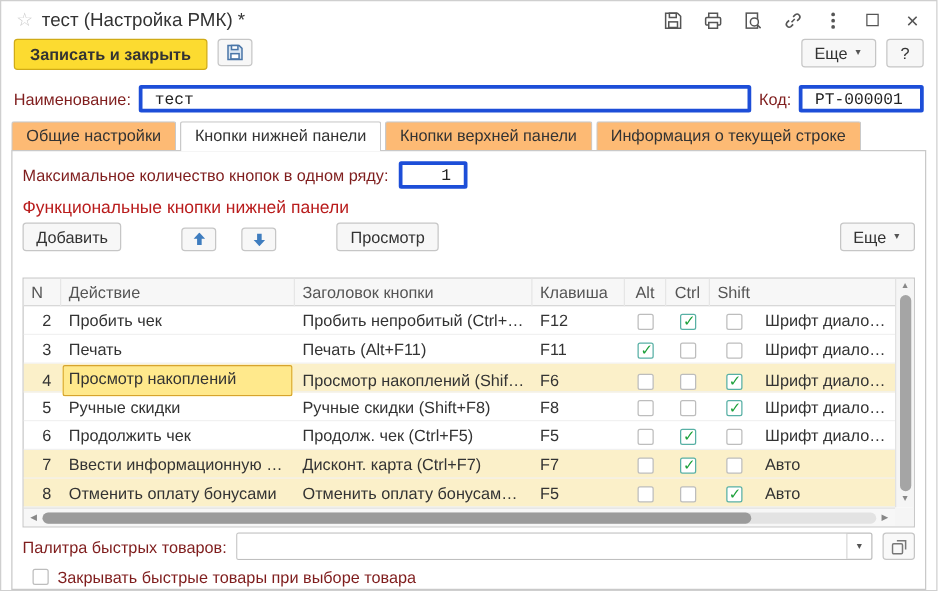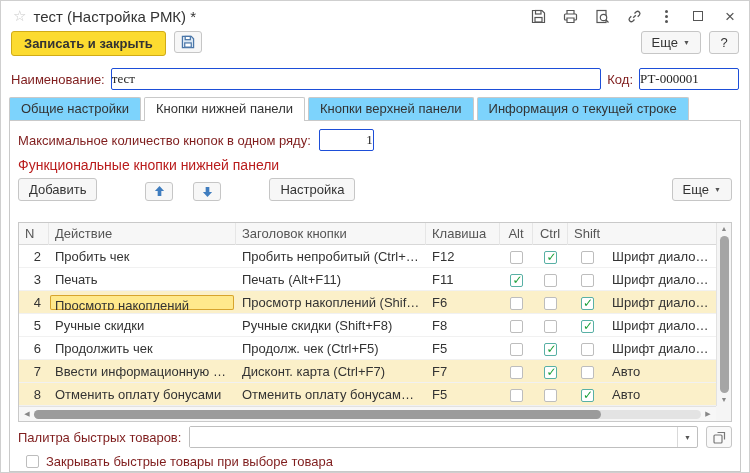--- a/index.html
+++ b/index.html
@@ -27,27 +27,27 @@
          padding: 3px 10px; font-size: 13px; color: #333; cursor: pointer;
          font-family: inherit; display: inline-flex; align-items: center; gap: 5px; }
   .btn-primary { background: #fcdb30; border-color: #d0ab17; font-weight: bold; padding: 4px 12px; }
   .btn-icon { padding: 3px 6px; }
   .caret { font-size: 7px; color: #555; }
   .cmd-right { margin-left: auto; display: flex; gap: 8px; }
   .btn-help { width: 30px; justify-content: center; }
   
   .name-row { height: 28px; display: flex; align-items: center; padding: 0 10px; gap: 6px; }
   .lbl { color: #7f1d1d; white-space: nowrap; }
-  input.txt { border: 1px solid #1d4ed8; border-radius: 2px; height: 22px; padding: 0 0;
-              font-family: Liberation Serif, serif; font-size: 13px; color: #222; }
+  input.txt { border: 3px solid #1d4ed8; border-radius: 2px; height: 22px; padding: 0 10px;
+              font-family: Liberation Mono, monospace; font-size: 13px; color: #222; }
   .name-input { flex: 1; }
   .code-input { width: 100px; }
   
   .tabs { display: flex; padding: 0 0 0 8px; margin-top: 4px; position: relative; z-index: 2; }
-  .tab { padding: 3px 11px 4px; border: 1px solid #c9c9c9; border-bottom: none; background: #7dd3fc;
+  .tab { padding: 3px 11px 4px; border: 1px solid #c9c9c9; border-bottom: none; background: #fdba74;
          margin-right: 3px; border-radius: 2px 2px 0 0; cursor: pointer; white-space: nowrap; color: #333; }
   .tab.active { background: #fff; padding-bottom: 5px; margin-bottom: -1px; }
   
   .panel { border: 1px solid #c9c9c9; background: #fff; margin: 0 8px 6px 8px;
            padding: 8px 8px 6px 8px; position: relative; z-index: 1; height: 352px; }
   .max-row { display: flex; align-items: center; gap: 8px; margin-bottom: 6px; }
   .num-input { width: 55px; text-align: right; }
   .section-title { color: #b91c1c; font-size: 14px; margin: 4px 0 5px 0; font-weight: normal; }
   
   .toolbar { display: flex; align-items: flex-end; gap: 20px; margin-bottom: 21px; }
@@ -59,21 +59,21 @@
   .tgrid { display: grid; grid-template-columns: 30px 187px 190px 74px 33px 35px 38px 1fr; align-items: center; }
   .thead { background: #f7f7f7; border-bottom: 1px solid #d8d8d8; height: 22px; width: calc(100% - 15px); }
   .hcell { padding: 0 6px; color: #555; white-space: nowrap; overflow: hidden; border-right: 1px solid #e6e6e6; height: 22px; line-height: 22px; }
   .hcell:last-child { border-right: none; }
   .hcell.center { text-align: center; padding: 0 2px; }
   .tbody { width: calc(100% - 15px); }
   .trow { height: 23px; border-bottom: 1px solid #f1f1f1; cursor: default; }
   .trow.hl { background: #fbf0c9; }
   .tcell { padding: 0 6px; white-space: nowrap; overflow: hidden; text-overflow: ellipsis; height: 23px; line-height: 23px; }
   .c-n { text-align: right; padding-right: 8px; color: #333; }
-  .c-action.sel { background: #ffe98c; box-shadow: inset 0 0 0 1px #d7a42d; border-radius: 2px; height: 15px; line-height: 21px; margin: 1px 2px 1px 1px; padding: 0 5px; }
+  .c-action.sel { background: #ffe98c; box-shadow: inset 0 0 0 1px #d7a42d; border-radius: 2px; height: 25px; line-height: 21px; margin: 1px 2px 1px 1px; padding: 0 5px; }
   .cbcell { text-align: center; line-height: 23px; }
   .cb { width: 13px; height: 13px; border: 1px solid #bdbdbd; background: #fff; border-radius: 2px;
         display: inline-block; vertical-align: middle; position: relative; cursor: pointer; }
   .cb.checked { border-color: #58b0a5; }
   .cb.checked::after { content: "✓"; position: absolute; left: 0; top: -1px; width: 13px;
         text-align: center; color: #1ba039; font-size: 12px; font-weight: bold; line-height: 13px; }
   
   .vscroll { position: absolute; top: 0; right: 0; width: 15px; bottom: 15px;
              background: #f5f5f5; border-left: 1px solid #e2e2e2; display: flex; flex-direction: column; align-items: center; }
   .vscroll .sarrow { font-size: 7px; color: #888; height: 12px; line-height: 12px; cursor: pointer; }
@@ -193,21 +193,21 @@
       <svg width="11" height="11" viewBox="0 0 12 12">
           <path d="M6 0 L11 5.5 H8 V11 H4 V5.5 H1 Z" fill="#3f7dbf"></path>
         </svg>
     </button>
     <button class="btn arrow-btn">
       <svg width="11" height="11" viewBox="0 0 12 12">
           <path d="M6 12 L1 6.5 H4 V1 H8 V6.5 H11 Z" fill="#3f7dbf"></path>
         </svg>
     </button>
     <span style="width:8px"></span>
-    <button class="btn">Настройка</button>
+    <button class="btn">Просмотр</button>
     <button class="btn tbl-more">
       <span>Еще</span>
         <span class="caret">▼</span>
     </button>
   </div>
 
   <div class="tframe">
     <div class="tgrid thead">
       <div class="hcell">N</div>
       <div class="hcell">Действие</div>

